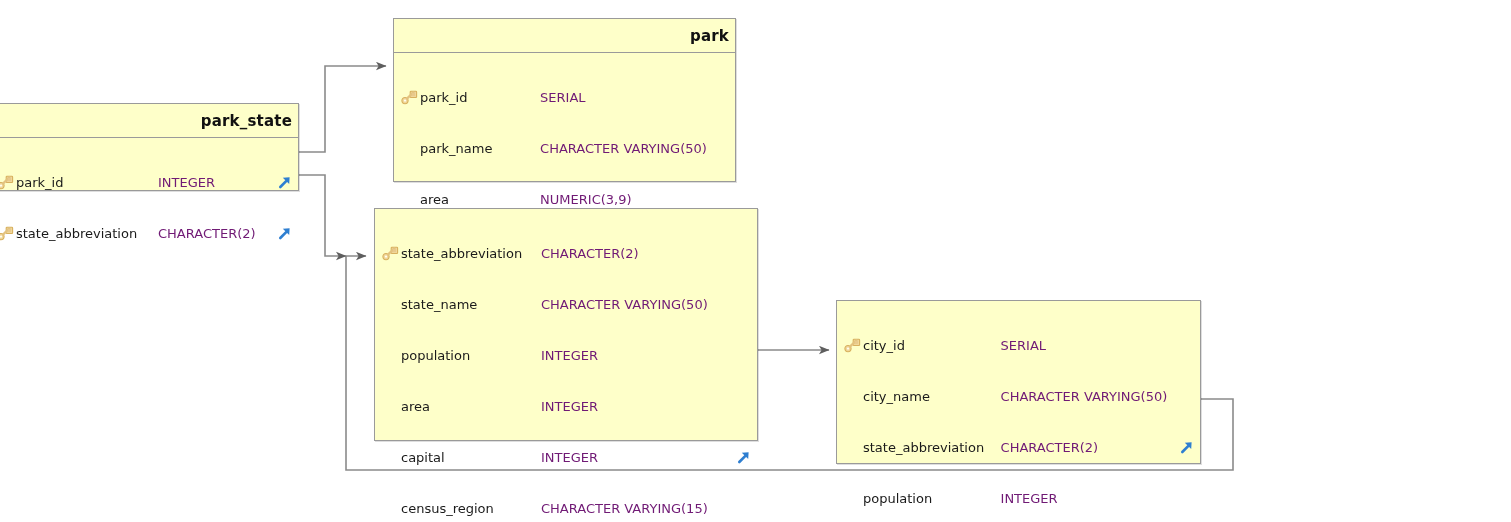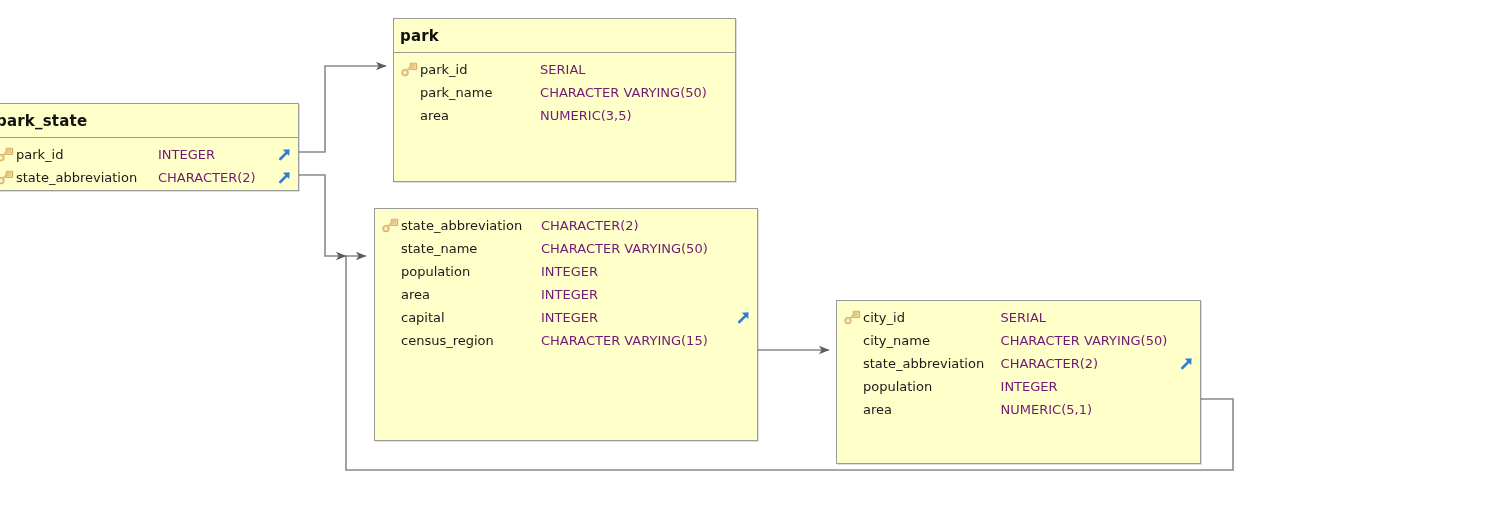--- a/index.html
+++ b/index.html
@@ -18,40 +18,41 @@
 
   
   .entity{
     position:absolute;
     background:#feffc9;
     border:1px solid #9a9a9a;
     box-sizing:border-box;
     box-shadow:1px 1px 0 rgba(0,0,0,0.13);
   }
   .entity-header{
-    text-align:left;
+    text-align:right;
     font-weight:bold;
     font-size:15px;
     color:#111;
     padding:8px 6px 7px 6px;
     border-bottom:1px solid #9a9a9a;
     background:#feffc9;
     letter-spacing:0.2px;
   }
   .entity-body{
     padding:5px 0 7px 0;
   }
   .col-row{
     display:flex;
     align-items:center;
     height:23px;
     padding:0 8px 0 6px;
     box-sizing:border-box;
     position:relative;
     white-space:nowrap;
+    margin-top:28px;
   }
   .keycell{
     width:20px;min-width:20px;
     height:23px;
     position:relative;
   }
   .key-icon{
     position:absolute;left:1px;top:4px;
     width:17px;height:15px;
   }
@@ -169,21 +170,21 @@
             <span class="col-type">SERIAL</span>
           </div>
           <div class="col-row">
             <span class="keycell"></span>
             <span class="col-name">park_name</span>
             <span class="col-type">CHARACTER VARYING(50)</span>
           </div>
           <div class="col-row">
             <span class="keycell"></span>
             <span class="col-name">area</span>
-            <span class="col-type">NUMERIC(3,5)</span>
+            <span class="col-type">NUMERIC(3,9)</span>
           </div>
         </div>
       </div>
       <div class="entity e-state" style="left: 374px; top: 208px; width: 384px; height: 233px;">
         <div class="entity-body">
           <div class="col-row">
             <span class="keycell">
               <svg class="key-icon" viewBox="0 0 17 15">
                 <g stroke="#d8b05e" stroke-width="1.1" fill="#f0d79a">
                   <rect x="9.2" y="1.3" width="6.4" height="6.2" rx="0.7"></rect>

